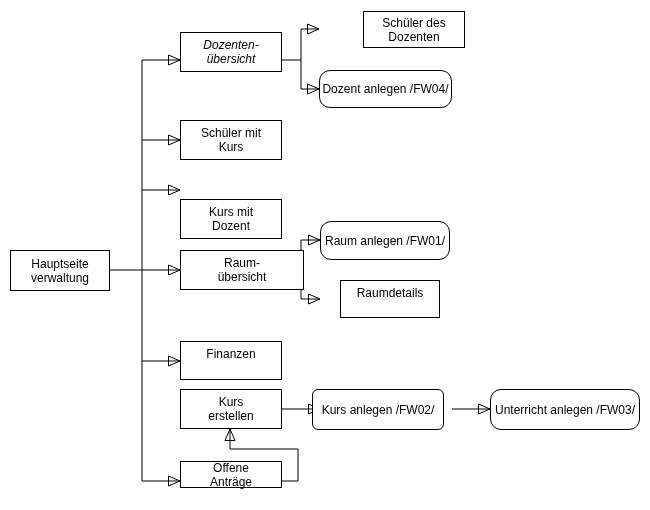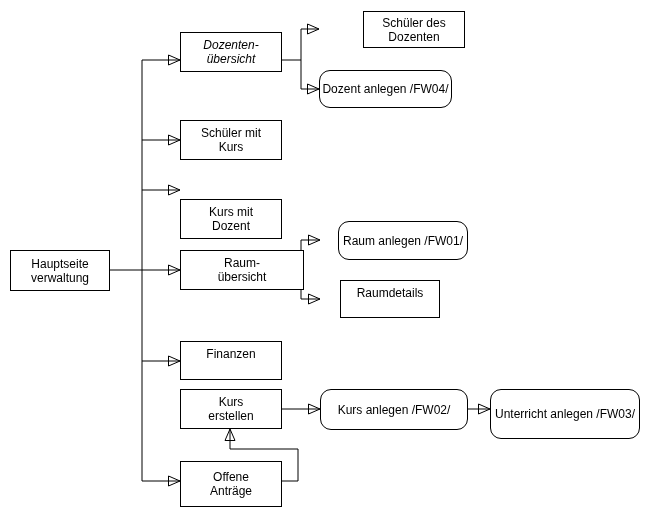--- a/index.html
+++ b/index.html
@@ -96,29 +96,29 @@
 Dozent</div>
 
   <div class="node" style="left:180px; top:250px; width:124px; height:40px;">Raum-
 übersicht</div>
 
   <div class="node top-align" style="left:180px; top:341px; width:102px; height:39px;">Finanzen</div>
 
   <div class="node" style="left:180px; top:389px; width:102px; height:40px;">Kurs
 erstellen</div>
 
-  <div class="node" style="left:180px; top:461px; width:102px; height:46px;">Offene
+  <div class="node" style="left:180px; top:461px; width:102px; height:27px;">Offene
 Anträge</div>
 
   <div class="node" style="left:319px; top:11px; width:102px; height:37px;margin-left:44px;">Schüler des
 Dozenten</div>
 
   <div class="node rounded" style="left:319px; top:70px; width:133px; height:38px;">Dozent anlegen /FW04/</div>
 
-  <div class="node rounded" style="left:320px; top:221px; width:130px; height:39px;margin-left:18px;">Raum anlegen /FW01/</div>
+  <div class="node rounded" style="left:320px; top:221px; width:130px; height:39px;">Raum anlegen /FW01/</div>
 
   <div class="node top-align" style="left:320px; top:280px; width:100px; height:38px;margin-left:20px;">Raumdetails</div>
 
-  <div class="node rounded" style="left:320px; top:389px; width:148px; height:41px;">Kurs anlegen /FW02/</div>
+  <div class="node rounded" style="left:312px; top:389px; width:132px; height:41px;border-radius:6px;">Kurs anlegen /FW02/</div>
 
-  <div class="node rounded" style="left:490px; top:389px; width:150px; height:50px;">Unterricht anlegen /FW03/</div>
+  <div class="node rounded" style="left:490px; top:389px; width:150px; height:41px;">Unterricht anlegen /FW03/</div>
 
 </div>
 
 </body></html>

